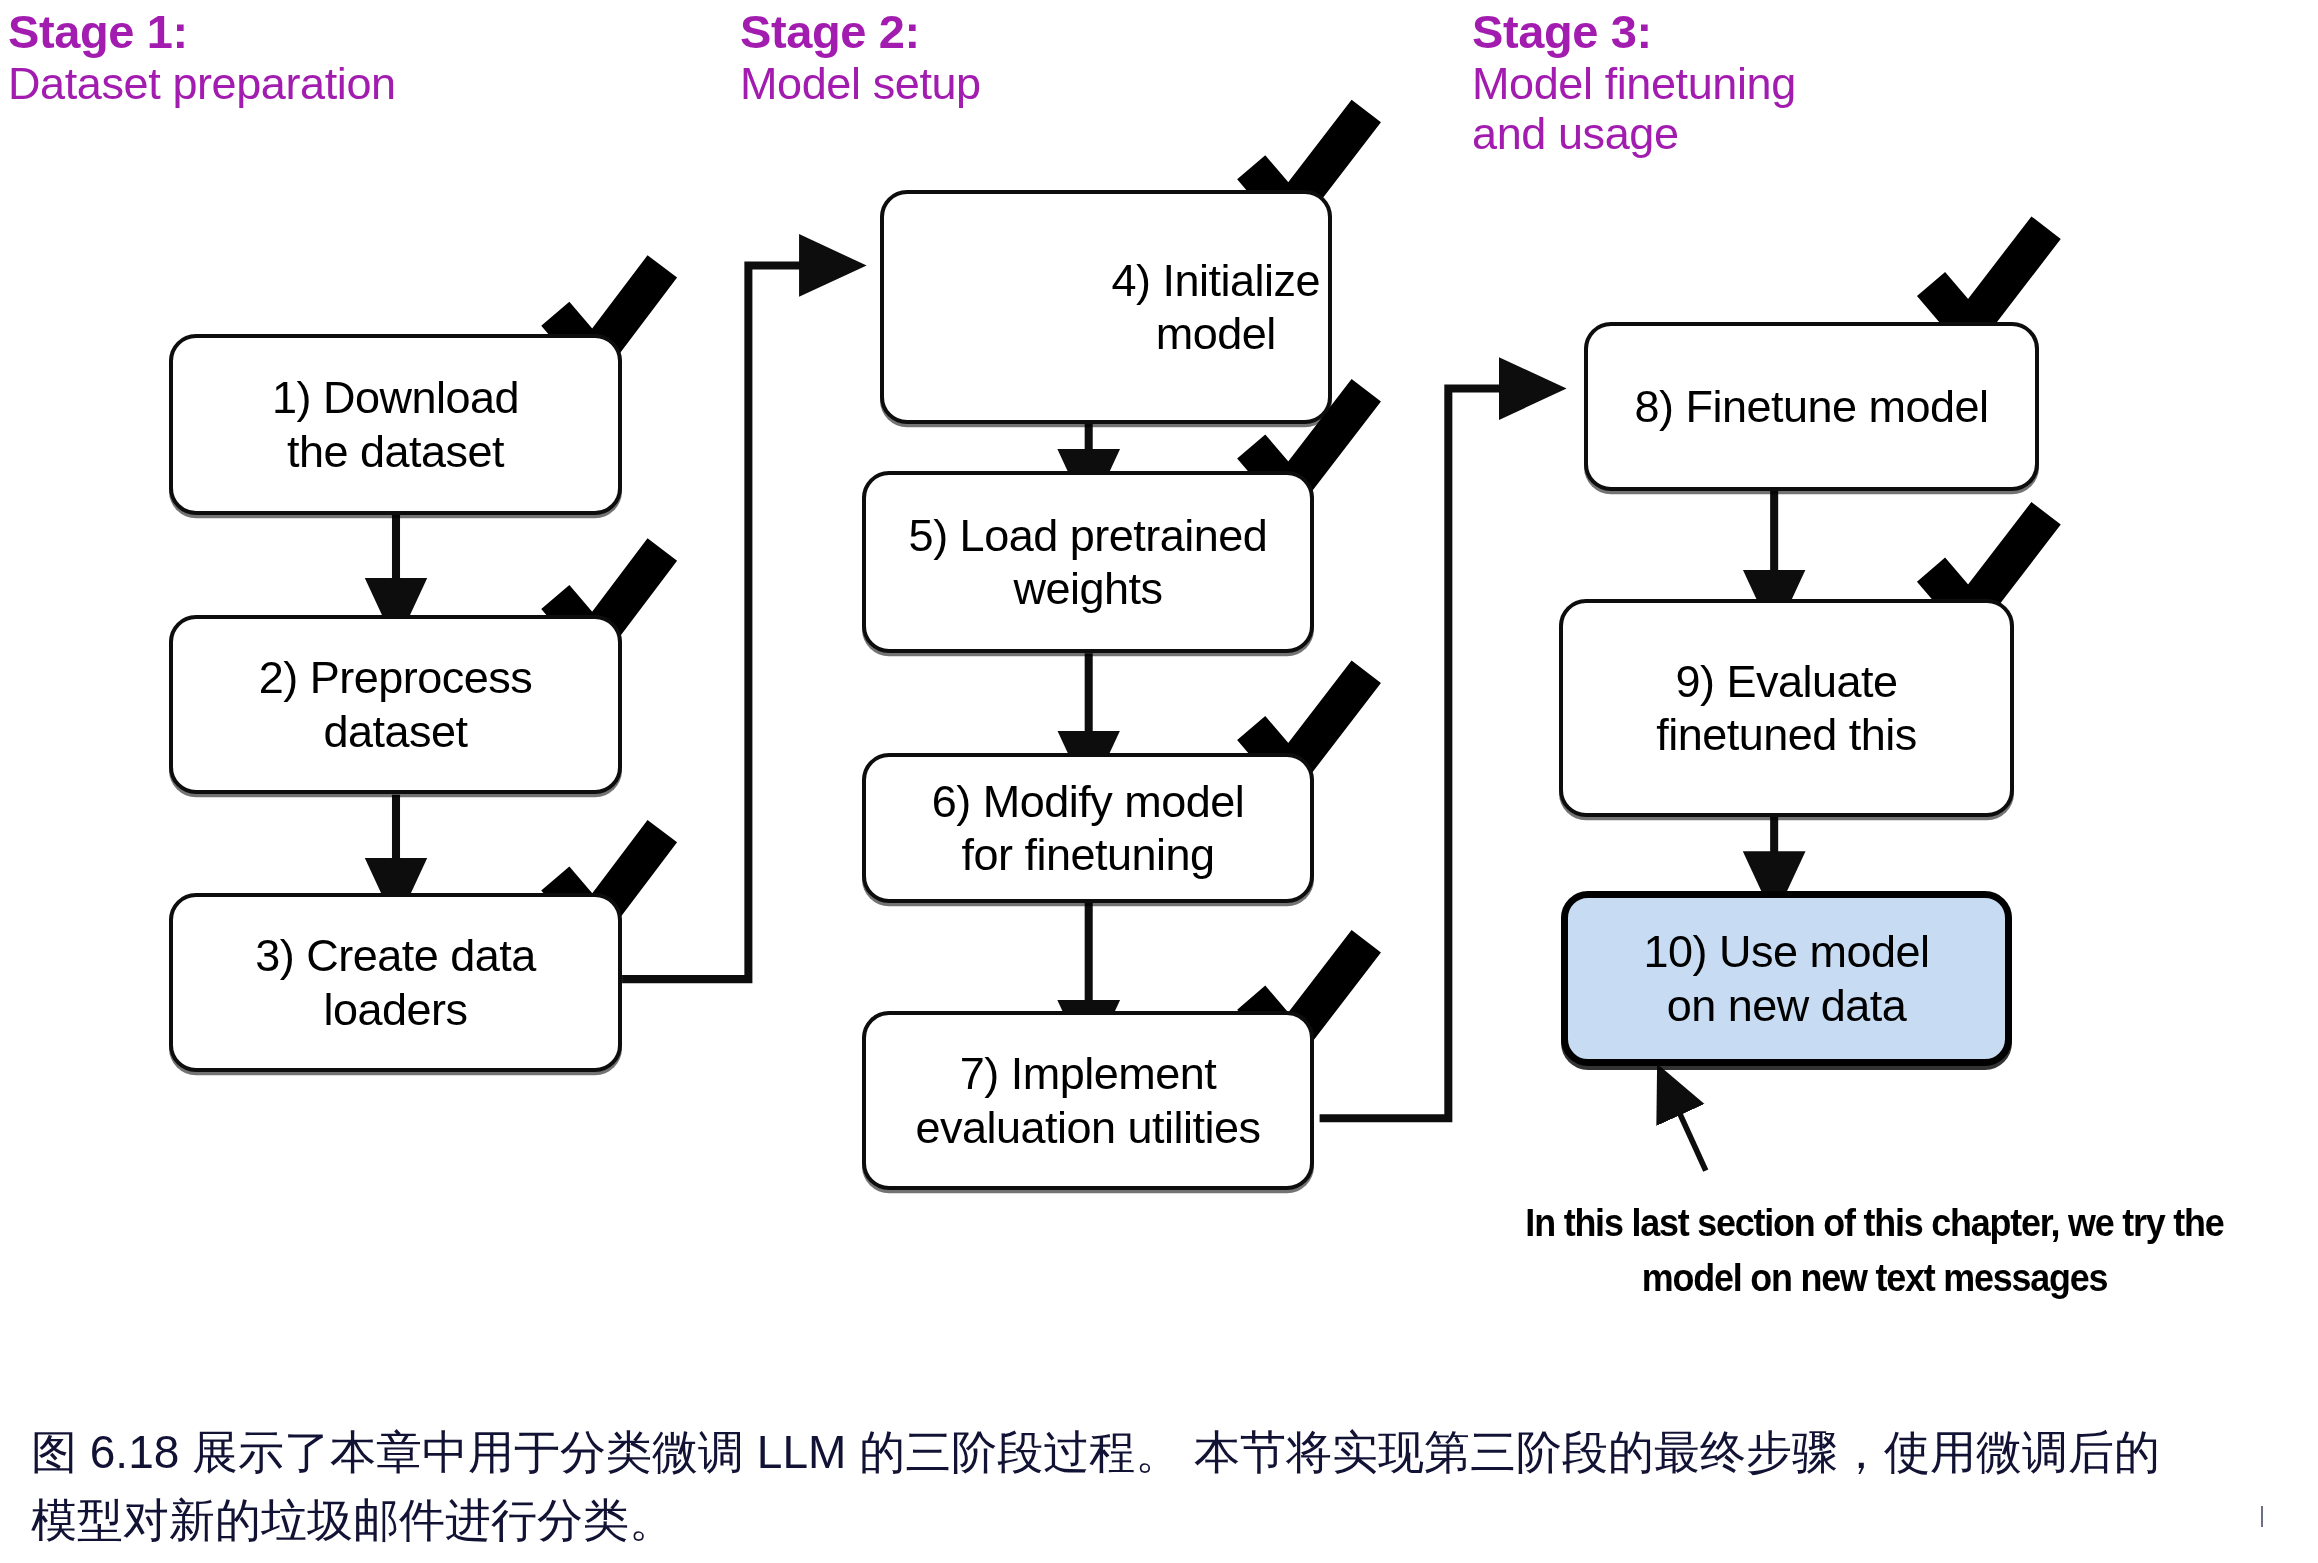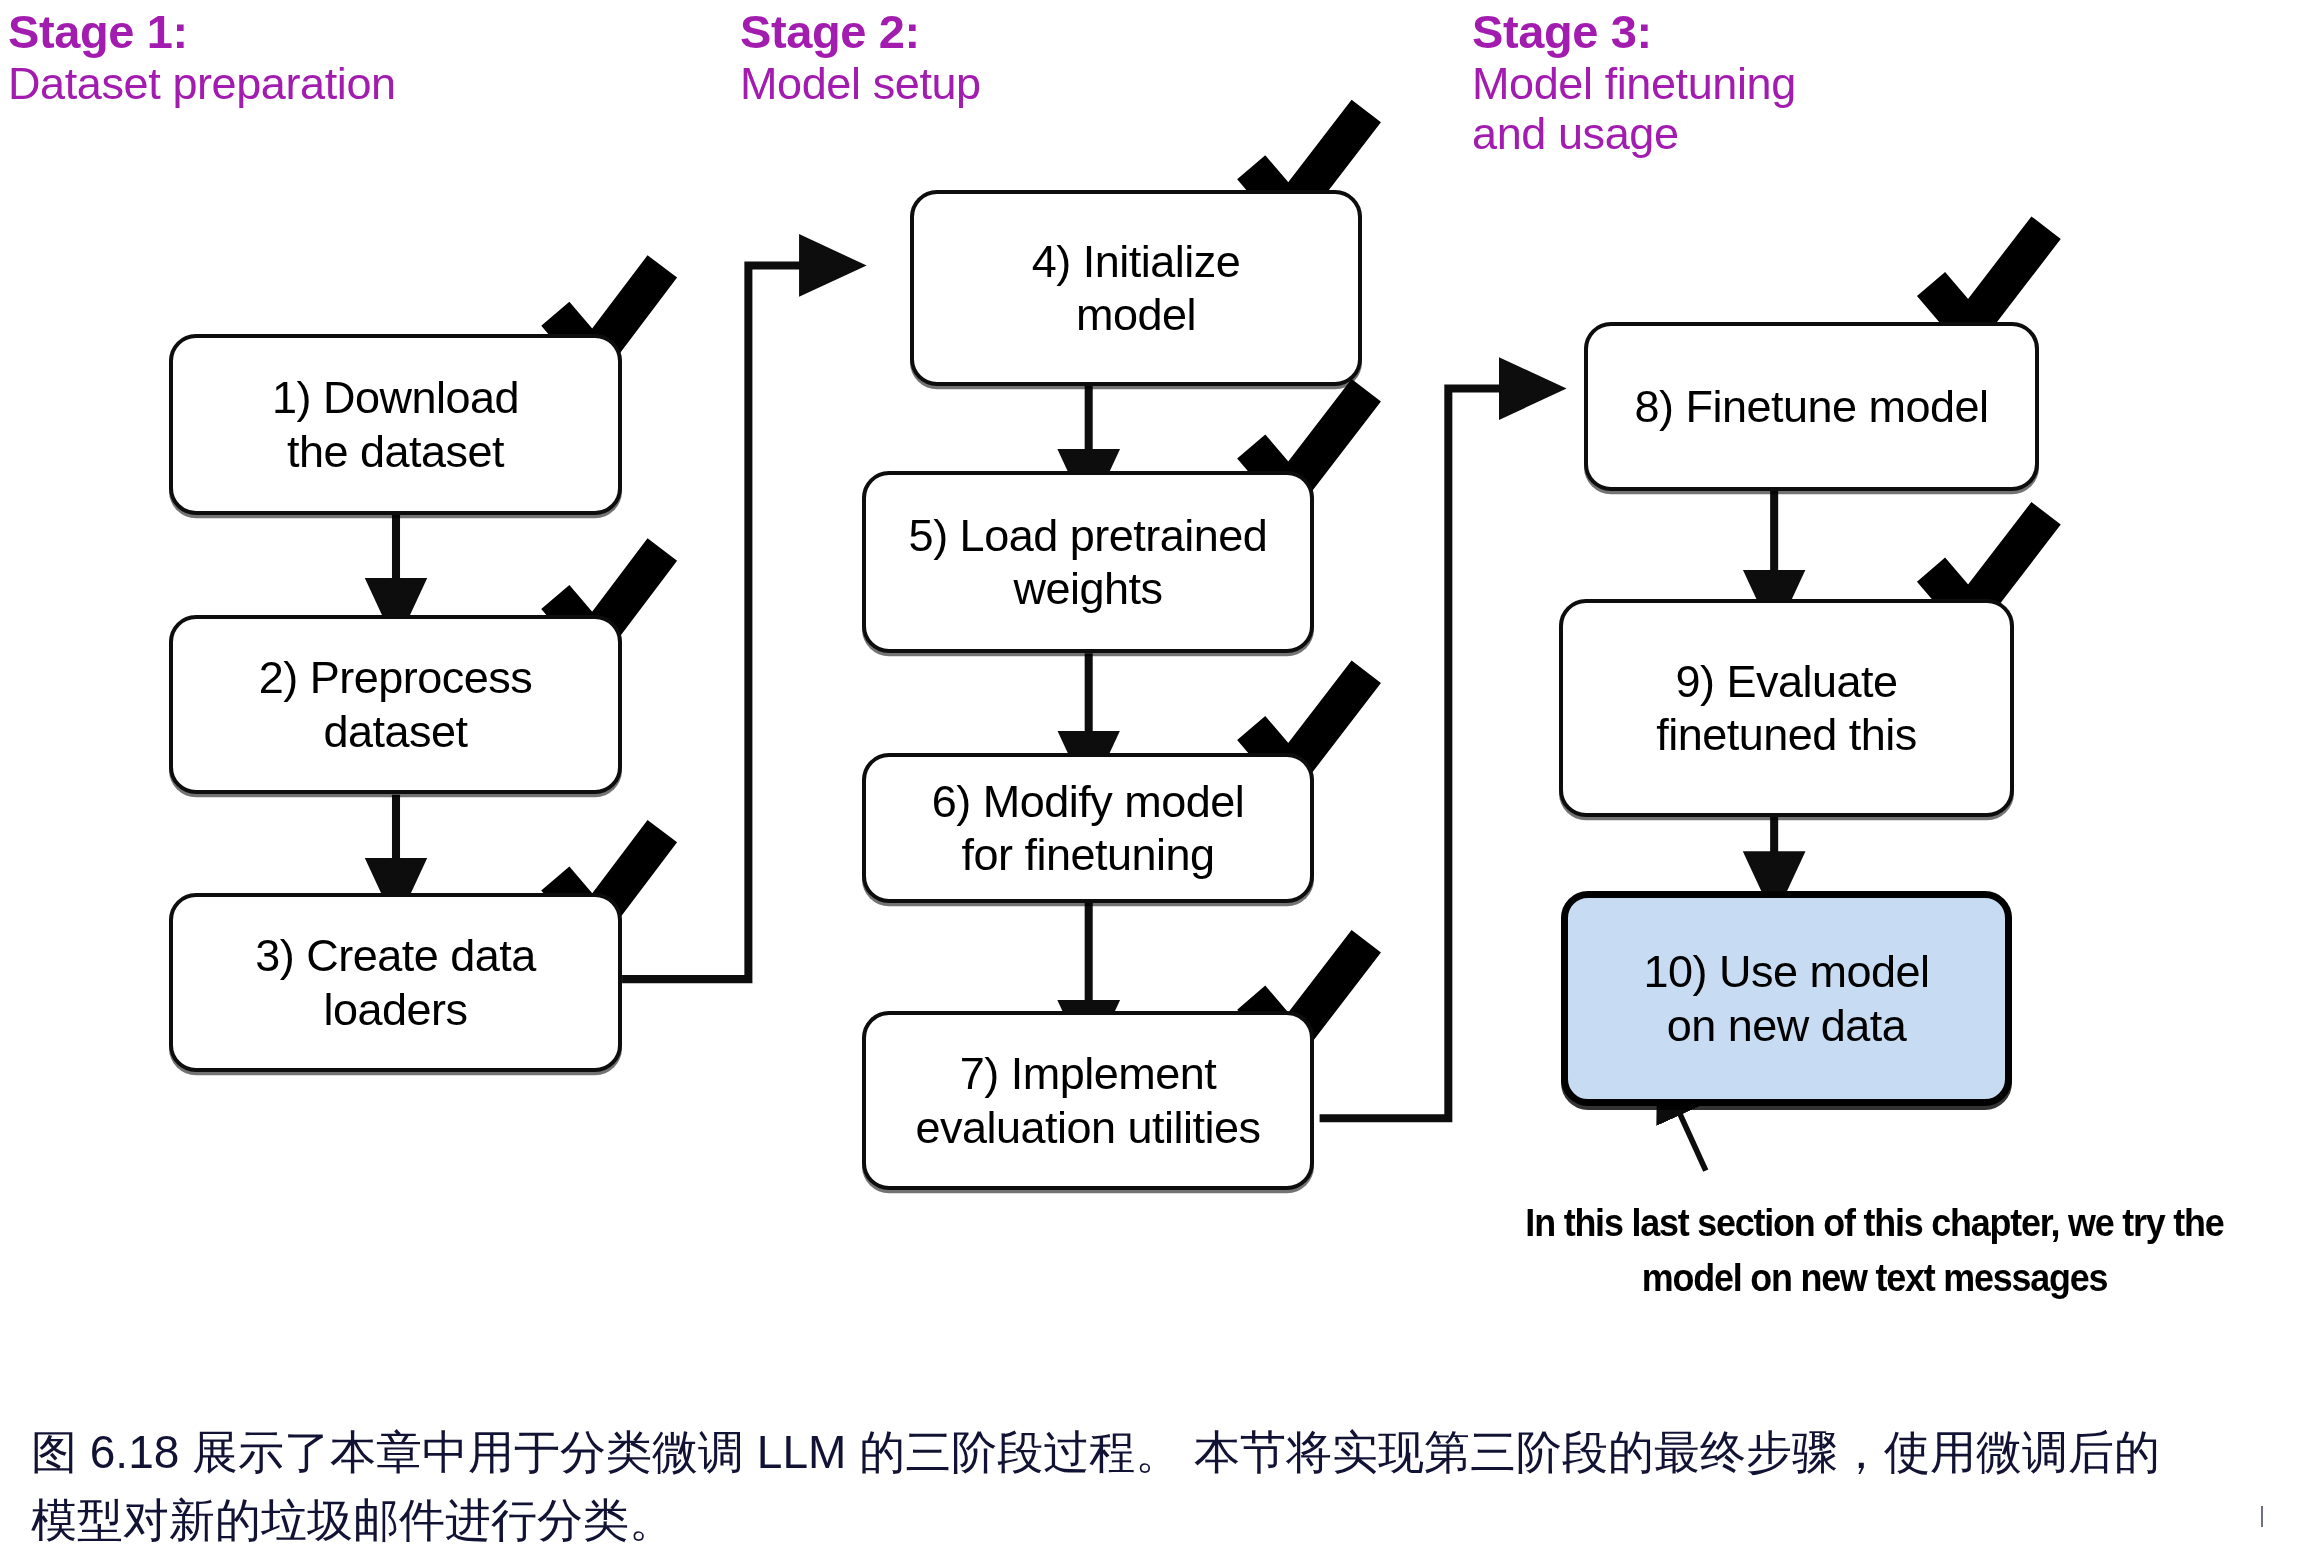--- a/index.html
+++ b/index.html
@@ -223,21 +223,21 @@
     </span>
   </div>
 
   <div class="flow-box" style="left:169px; top:893px; width:453px; height:179px;">
     <span class="box-label">
       <span>3) Create data</span><br>
       <span>loaders</span>
     </span>
   </div>
 
-  <div class="flow-box" style="left:910px; top:190px; width:452px; height:196px;">
+  <div class="flow-box" style="left:880px; top:190px; width:452px; height:234px;justify-content:flex-end;">
     <span class="box-label">
       <span>4) Initialize</span><br>
       <span>model</span>
     </span>
   </div>
 
   <div class="flow-box" style="left:862px; top:471px; width:452px; height:182px;">
     <span class="box-label">
       <span>5) Load pretrained</span><br>
       <span>weights</span>
@@ -264,21 +264,21 @@
     </span>
   </div>
 
   <div class="flow-box" style="left:1559px; top:599px; width:455px; height:218px;">
     <span class="box-label">
       <span>9) Evaluate</span><br>
       <span>finetuned this</span>
     </span>
   </div>
 
-  <div class="flow-box highlight" style="left:1561px; top:891px; width:451px; height:215px;justify-content:center;">
+  <div class="flow-box highlight" style="left:1561px; top:891px; width:451px; height:175px;justify-content:center;">
     <span class="box-label">
       <span>10) Use model</span><br>
       <span>on new data</span>
     </span>
   </div>
 
   <div id="callout-note">
     <span class="note-line">In this last section of this chapter, we try the</span>
     <span class="note-line">model on new text messages</span>
   </div>

